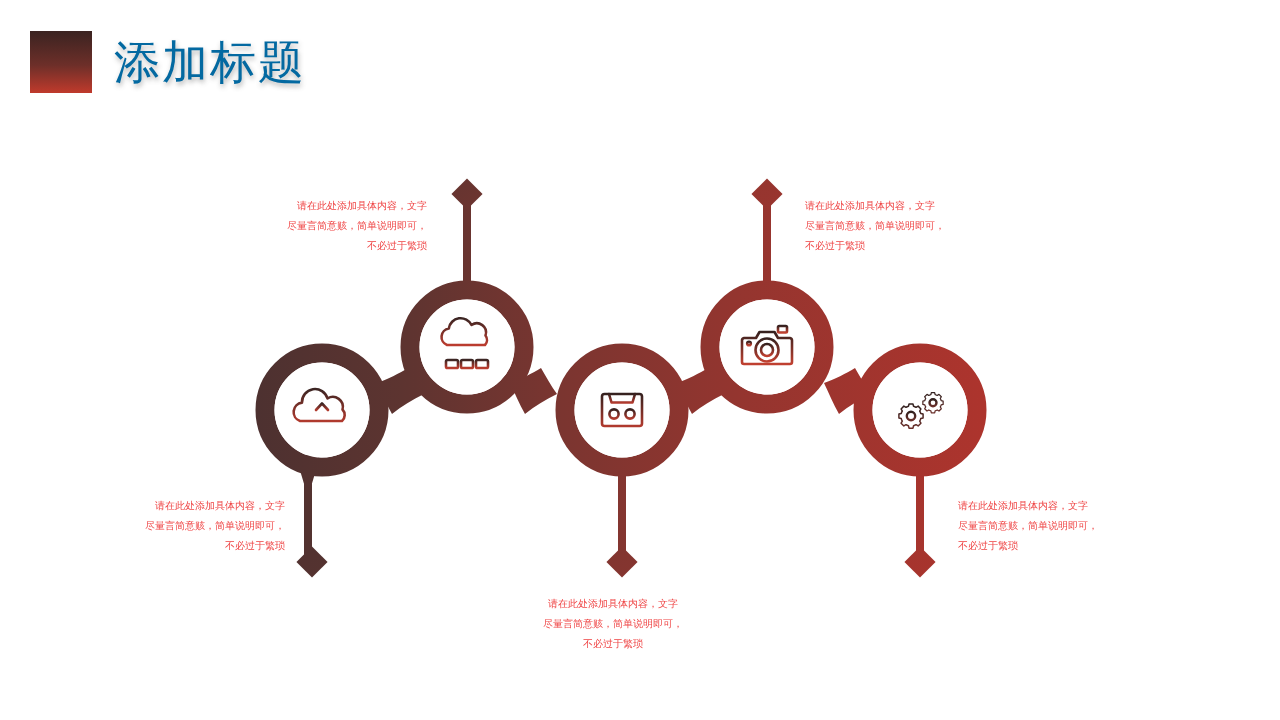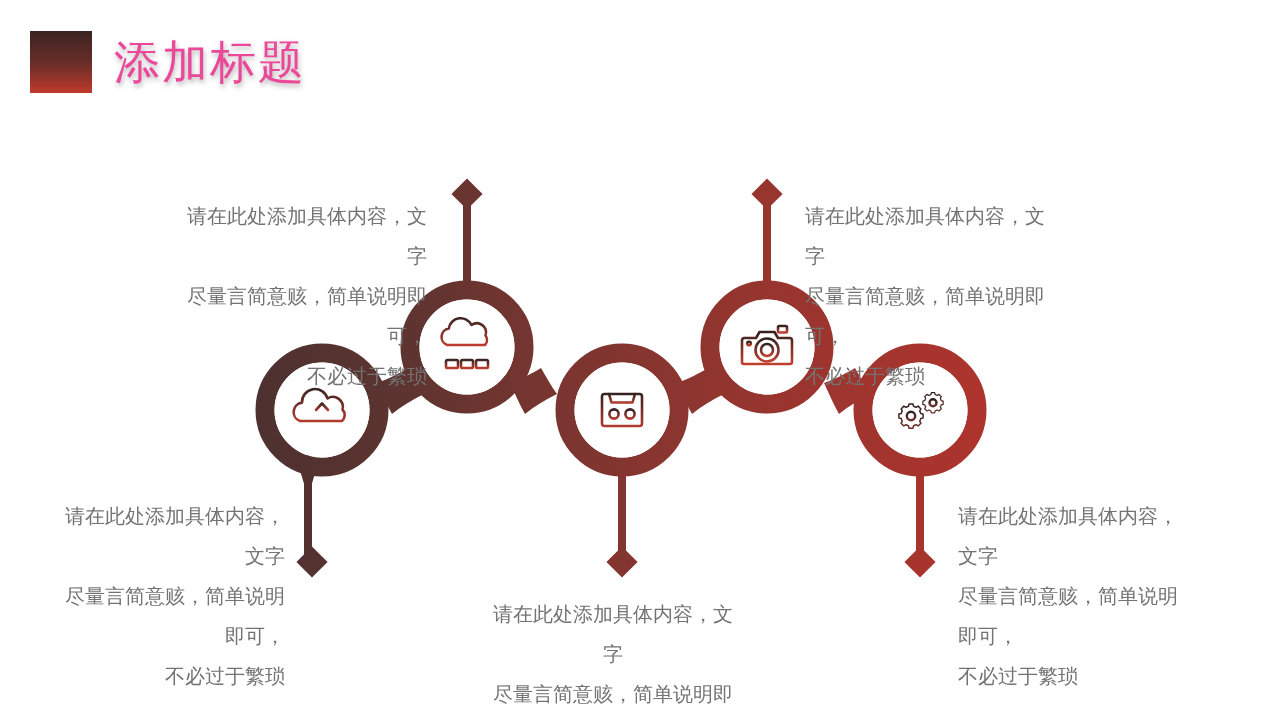--- a/index.html
+++ b/index.html
@@ -28,41 +28,41 @@
     width: 62px;
     height: 62px;
     background: linear-gradient(to bottom, #3a2321 0%, #6d2f29 55%, #c03a2c 100%);
     flex: none;
   }
   #title-text {
     margin-left: 22px;
     font-family: "DejaVu Serif", "Liberation Serif", serif;
     font-size: 46px;
     line-height: 1;
-    color: #ec4899;
+    color: #0369a1;
     letter-spacing: 2px;
     text-shadow: 1px 3px 5px rgba(90,90,90,0.45);
     white-space: nowrap;
   }
 
   
   #diagram {
     position: absolute;
     left: 0;
     top: 0;
     width: 1280px;
     height: 720px;
   }
 
   
   .caption {
     position: absolute;
-    font-size: 20px;
+    font-size: 10px;
     line-height: 2.0;
-    color: #737373;
+    color: #ef4444;
     white-space: pre-line;
     font-family: Liberation Sans, sans-serif;
   }
   .caption.align-right { text-align: right; }
   .caption.align-left  { text-align: left; }
   .caption.align-center{ text-align: center; }
 
   #caption-1 { left: 175px; top: 196px; width: 252px; }
   #caption-2 { left: 805px; top: 196px; width: 252px; }
   #caption-3 { left: 60px;  top: 496px; width: 225px; }

